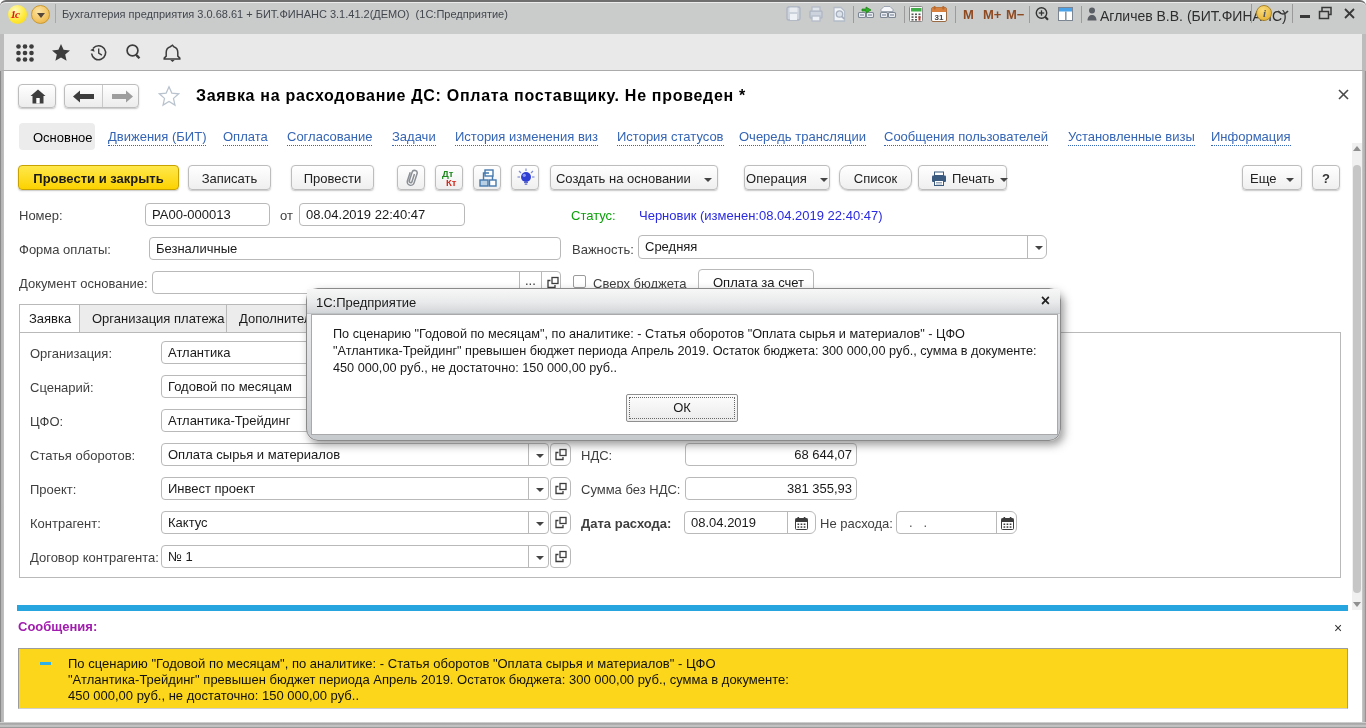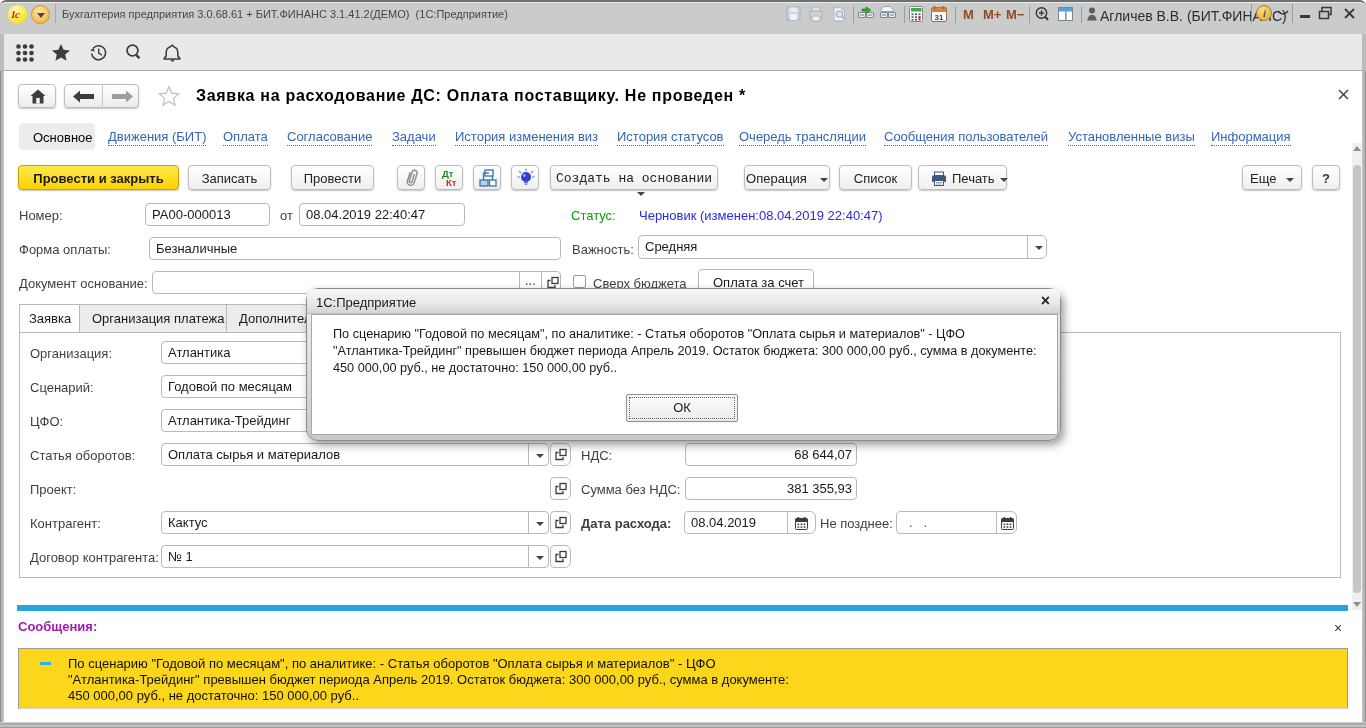--- a/index.html
+++ b/index.html
@@ -283,27 +283,27 @@
           <line x1="2" y1="3" x2="4" y2="5"></line>
           <line x1="16" y1="3" x2="14" y2="5"></line>
           <line x1="0.5" y1="9" x2="3" y2="9"></line>
           <line x1="15" y1="9" x2="17.5" y2="9"></line>
         </g>
       <circle cx="9" cy="9" r="5" fill="#2f3fd3"></circle>
       <path d="M7 13.5 h4 v1.5 h-4 z M7.7 15.5 h2.6 v1.2 h-2.6 z" fill="#5a66c9"></path>
       <circle cx="7.3" cy="7.3" r="1.6" fill="#8e9aef"></circle>
       </svg>
     </div>
-  <div class="abs btn" style="left:550px; width:168px;font-family:Liberation Mono, monospace;">
+  <div class="abs btn" style="left:550px; width:168px;">
       <span class="lbl">Создать на основании &nbsp;<i class="darr"></i></span>
     </div>
   <div class="abs btn" style="left:744px; width:86px;">
       <span class="lbl">Операция &nbsp;<i class="darr"></i></span>
     </div>
-  <div class="abs btn" style="left:839px; width:73px;">
+  <div class="abs btn" style="left:839px; width:73px;border-radius:9px;">
       <span class="lbl">Список</span>
     </div>
   <div class="abs btn" style="left:918px; width:89px;">
     <svg style="position:absolute; left:12px; top:5px;" width="16" height="15" viewBox="0 0 16 15">
       <rect x="1" y="4.5" width="14" height="6.5" rx="1" fill="#3b5a80"></rect>
       <rect x="3.5" y="1" width="9" height="3.5" fill="#fff" stroke="#3b5a80" stroke-width="1"></rect>
       <rect x="3.5" y="9.5" width="9" height="5" fill="#fff" stroke="#3b5a80" stroke-width="1"></rect>
       <line x1="5" y1="11.5" x2="11" y2="11.5" stroke="#9aa7b8" stroke-width="1"></line>
       <line x1="5" y1="13" x2="11" y2="13" stroke="#9aa7b8" stroke-width="1"></line>
       </svg>
@@ -409,20 +409,25 @@
   <div class="abs finput" style="left:161px; top:443px; width:388px; height:23px;">
       <span class="txt">Оплата сырья и материалов</span>
       <span class="fsep" style="left:366px;"></span>
       <i class="tri" style="left:374px; top:10px;"></i>
     </div>
   <div class="abs linkbtn" style="left:550px; top:443px; width:21px; height:23px;">
       <svg style="position:absolute;left:3px;top:4px;" width="14" height="14" viewBox="0 0 14 14" fill="none" stroke="#3c3c3c" stroke-width="1.3">
         <path d="M4.5 4.5 h-2.5 v7 h7 v-2.5"></path>
         <rect x="6" y="1.5" width="6" height="6"></rect>
       </svg>
+    </div>
+  <div class="abs finput" style="left:161px; top:477px; width:388px; height:23px;">
+      <span class="txt">Инвест проект</span>
+      <span class="fsep" style="left:366px;"></span>
+      <i class="tri" style="left:374px; top:10px;"></i>
     </div>
   <div class="abs linkbtn" style="left:550px; top:477px; width:21px; height:23px;">
       <svg style="position:absolute;left:3px;top:4px;" width="14" height="14" viewBox="0 0 14 14" fill="none" stroke="#3c3c3c" stroke-width="1.3">
         <path d="M4.5 4.5 h-2.5 v7 h7 v-2.5"></path>
         <rect x="6" y="1.5" width="6" height="6"></rect>
       </svg>
     </div>
   <div class="abs finput" style="left:161px; top:511px; width:388px; height:23px;">
       <span class="txt">Кактус</span>
       <span class="fsep" style="left:366px;"></span>
@@ -466,21 +471,21 @@
         <g fill="#3c3c3c">
           <rect x="2.5" y="6.5" width="1.7" height="1.5"></rect>
           <rect x="5.6" y="6.5" width="1.7" height="1.5"></rect>
           <rect x="8.7" y="6.5" width="1.7" height="1.5"></rect>
           <rect x="2.5" y="9.3" width="1.7" height="1.5"></rect>
           <rect x="5.6" y="9.3" width="1.7" height="1.5"></rect>
           <rect x="8.7" y="9.3" width="1.7" height="1.5"></rect>
         </g>
       </svg>
     </div>
-  <div class="abs flabel" style="left:820px; top:516px;">Не позднее:</div>
+  <div class="abs flabel" style="left:820px; top:516px;">Не расхода:</div>
   <div class="abs finput" style="left:896px; top:511px; width:121px; height:23px; border-radius:4px 6px 6px 4px;">
       <span class="txt" style="color:#555; left:12px;">.&nbsp;&nbsp;&nbsp;.</span>
       <span class="fsep" style="left:99px;"></span>
   <svg class="calglyph" style="left:104px; top:5px;" viewBox="0 0 13 13">
         <rect x="0.5" y="1.5" width="12" height="11" rx="1" fill="#fff" stroke="#3c3c3c"></rect>
         <rect x="0.5" y="1.5" width="12" height="3.5" fill="#3c3c3c"></rect>
         <rect x="2.5" y="0" width="1.6" height="2.5" fill="#3c3c3c"></rect>
         <rect x="8.8" y="0" width="1.6" height="2.5" fill="#3c3c3c"></rect>
         <g fill="#3c3c3c">
           <rect x="2.5" y="6.5" width="1.7" height="1.5"></rect>

